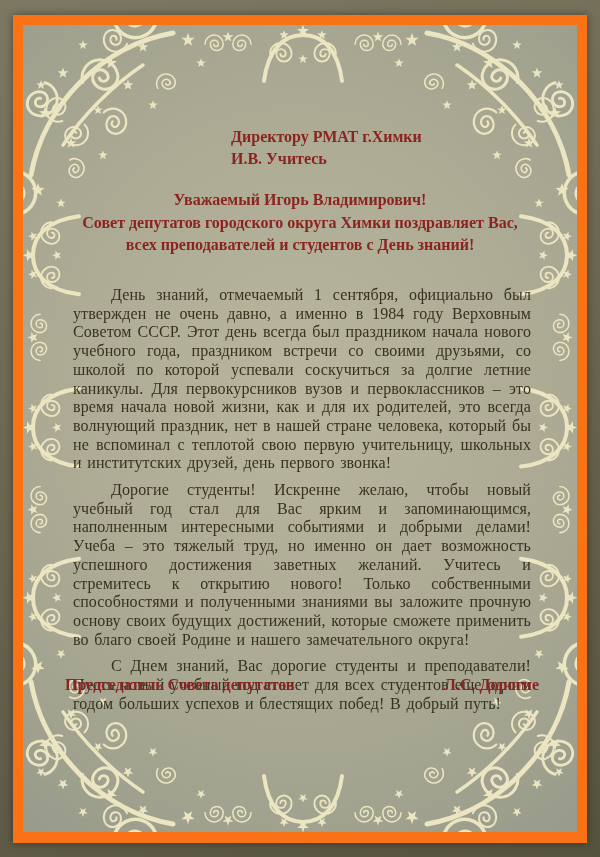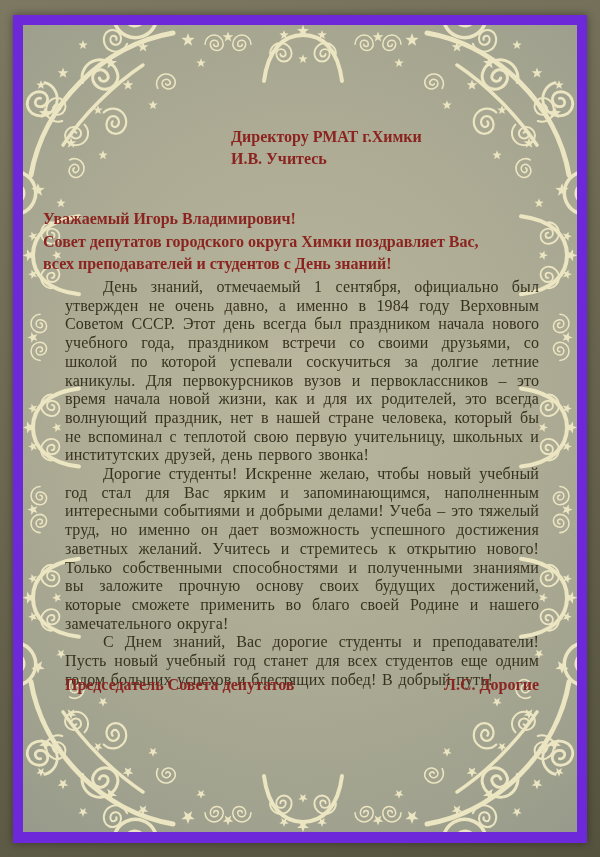--- a/index.html
+++ b/index.html
@@ -3,42 +3,42 @@
 <meta charset="utf-8">
 <style>
   html,body{margin:0;padding:0;}
   body{
     width:600px;height:857px;position:relative;overflow:hidden;
     background:linear-gradient(160deg,#7d7861 0%,#6b6751 45%,#55523e 100%);
     font-family:"Liberation Serif","DejaVu Serif",serif;
   }
   .frame{
     position:absolute;left:13px;top:15px;right:13px;bottom:14px;
-    background:#6d28d9;box-shadow:0 0 8px rgba(0,0,0,.4);
+    background:#f97316;box-shadow:0 0 8px rgba(0,0,0,.4);
   }
   .page{
     position:absolute;left:10px;top:10px;right:10px;bottom:11px;
     background:radial-gradient(95% 72% at 50% 45%,
       #b9b69d 0%, #adab94 45%, #9fa18e 78%, #949789 100%);
   }
   svg.ornament{position:absolute;inset:0;width:100%;height:100%;display:block;}
   .content{position:absolute;inset:0;color:#37321f;z-index:2;}
   .addressee{
     position:absolute;left:208px;top:101px;
     font-weight:bold;font-size:16px;line-height:22px;color:#8b2420;
   }
   .salutation{
-    position:absolute;left:20px;right:20px;top:183px;
+    position:absolute;left:20px;right:20px;top:164px;text-align:center;
     font-weight:bold;font-size:16px;line-height:22.5px;color:#8b2420;
   }
   .bodytext{
     position:absolute;left:42px;top:253px;width:474px;
     font-size:16px;line-height:18.7px;text-align:justify;
   }
-  .bodytext p{margin:0;text-indent:38px;word-spacing:1.5px;letter-spacing:0.1px;}
+  .bodytext p{margin:8px;text-indent:38px;word-spacing:1.5px;letter-spacing:0.1px;}
   .signature{
     position:absolute;left:42px;top:651px;width:474px;
     display:flex;justify-content:space-between;
     font-weight:bold;font-size:16px;color:#8b2420;align-items:flex-end;
   }
 </style>
 </head>
 <body>
 
 <div class="frame">

